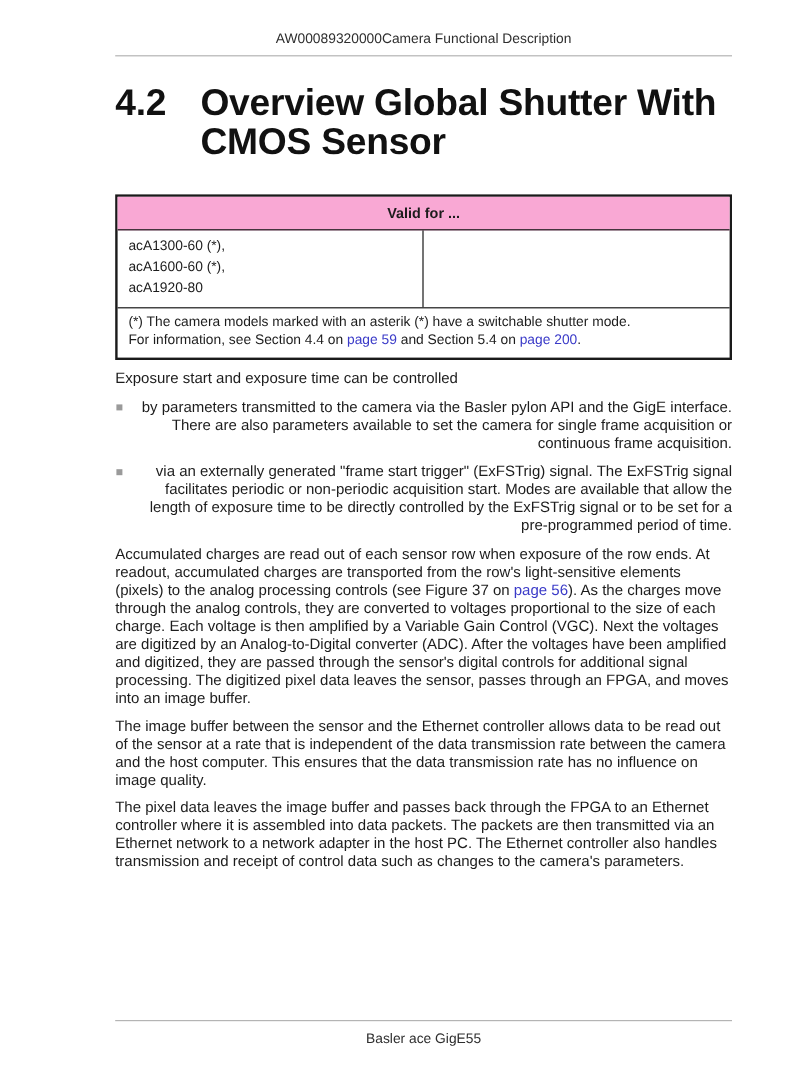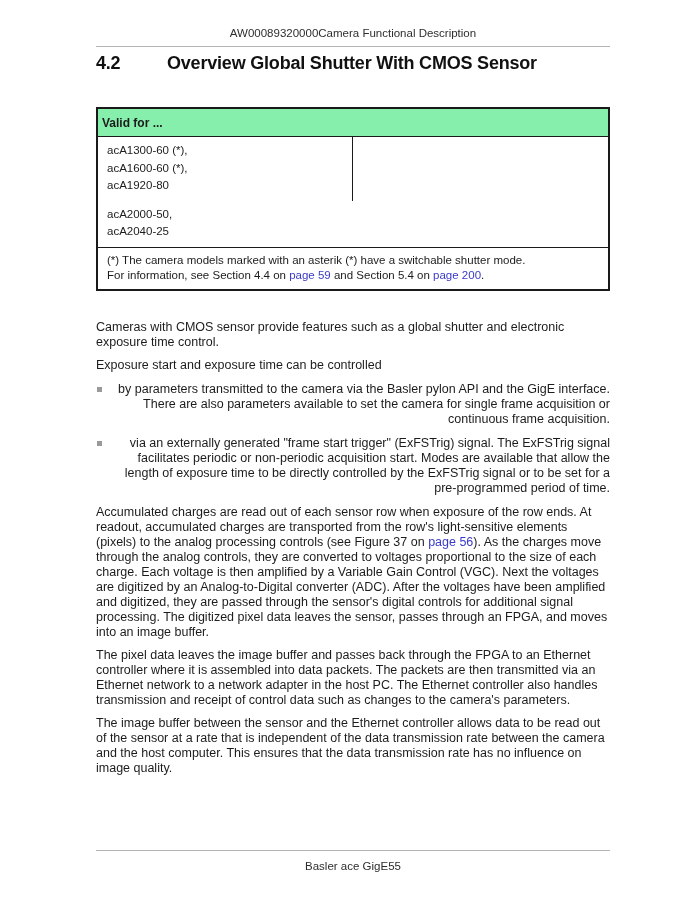--- a/index.html
+++ b/index.html
@@ -18,35 +18,36 @@
   
   .running-header {
     display: flex; justify-content: center; align-items: baseline;
     font-size: 11.5px; color: #2e2e2e;
     padding-bottom: 7px;
     border-bottom: 1px solid #b4b4b4;
   }
   
   .section-title {
     display: flex;
-    font-size: 18px; font-weight: bold; color: #111;
+    margin-top: 23px;
+    font-size: 31px; font-weight: bold; color: #111;
     letter-spacing: -0.2px;
     line-height: 32px;
   }
   .sec-num { width: 71px; flex: 0 0 71px; }
   .sec-text { flex: 1; }
   
   .validtable {
     margin-top: 28px;
     border: 2px solid #1a1a1a;
     font-size: 11.5px;
   }
   .vt-header {
-    background: #86efac;
-    text-align: left;
+    background: #f9a8d4;
+    text-align: center;
     font-weight: bold;
     font-size: 12px;
     padding: 7px 4px 6px 4px;
     border-bottom: 1px solid #1a1a1a;
   }
   .vt-body { display: flex; flex-direction: column; }
   .vt-cell {
     width: 50%;
     padding: 5px 9px 6px 9px;
     line-height: 17.5px;
@@ -95,50 +96,45 @@
   </div>
 
   <div class="validtable">
     <div class="vt-header">Valid for ...</div>
     <div class="vt-body">
       <div class="vt-cell left">
         <div>acA1300-60 (*),</div>
         <div>acA1600-60 (*),</div>
         <div>acA1920-80</div>
       </div>
-      <div class="vt-cell right">
-        <div>acA2000-50,</div>
-        <div>acA2040-25</div>
-      </div>
     </div>
     <div class="vt-note">
       <div>(*) The camera models marked with an asterik (*) have a switchable shutter mode.</div>
       <div><span>For information, see Section 4.4 on </span><a class="pagelink">page 59</a><span> and Section 5.4 on </span><a class="pagelink">page 200</a><span>.</span></div>
     </div>
   </div>
 
   <div class="bodycopy">
-    <p class="first-after-table">Cameras with CMOS sensor provide features such as a global shutter and electronic exposure time control.</p>
     <p>Exposure start and exposure time can be controlled</p>
 
     <ul class="bullet-list">
       <li class="bullet-item">
         <span class="bullet-square"></span>
         <span class="bullet-text">by parameters transmitted to the camera via the Basler pylon API and the GigE interface. There are also parameters available to set the camera for single frame acquisition or continuous frame acquisition.</span>
       </li>
       <li class="bullet-item">
         <span class="bullet-square"></span>
         <span class="bullet-text">via an externally generated "frame start trigger" (ExFSTrig) signal. The ExFSTrig signal facilitates periodic or non-periodic acquisition start. Modes are available that allow the length of exposure time to be directly controlled by the ExFSTrig signal or to be set for a pre-programmed period of time.</span>
       </li>
     </ul>
 
     <p><span>Accumulated charges are read out of each sensor row when exposure of the row ends. At readout, accumulated charges are transported from the row's light-sensitive elements (pixels) to the analog processing controls (see Figure 37 on </span><a class="pagelink">page 56</a><span>). As the charges move through the analog controls, they are converted to voltages proportional to the size of each charge. Each voltage is then amplified by a Variable Gain Control (VGC). Next the voltages are digitized by an Analog-to-Digital converter (ADC). After the voltages have been amplified and digitized, they are passed through the sensor's digital controls for additional signal processing. The digitized pixel data leaves the sensor, passes through an FPGA, and moves into an image buffer.</span></p>
 
+    <p>The image buffer between the sensor and the Ethernet controller allows data to be read out of the sensor at a rate that is independent of the data transmission rate between the camera and the host computer. This ensures that the data transmission rate has no influence on image quality.</p>
     <p>The pixel data leaves the image buffer and passes back through the FPGA to an Ethernet controller where it is assembled into data packets. The packets are then transmitted via an Ethernet network to a network adapter in the host PC. The Ethernet controller also handles transmission and receipt of control data such as changes to the camera's parameters.</p>
-    <p>The image buffer between the sensor and the Ethernet controller allows data to be read out of the sensor at a rate that is independent of the data transmission rate between the camera and the host computer. This ensures that the data transmission rate has no influence on image quality.</p>
   </div>
 
   <div class="running-footer">
     <span>Basler ace GigE</span>
     <span>55</span>
   </div>
 
 </div>
 
 </body></html>

